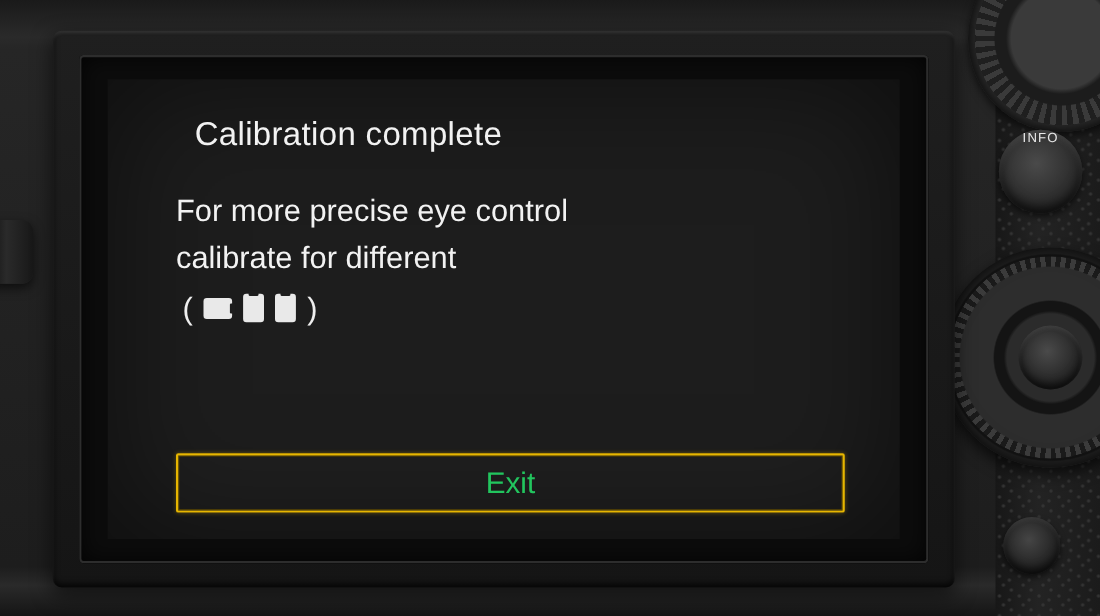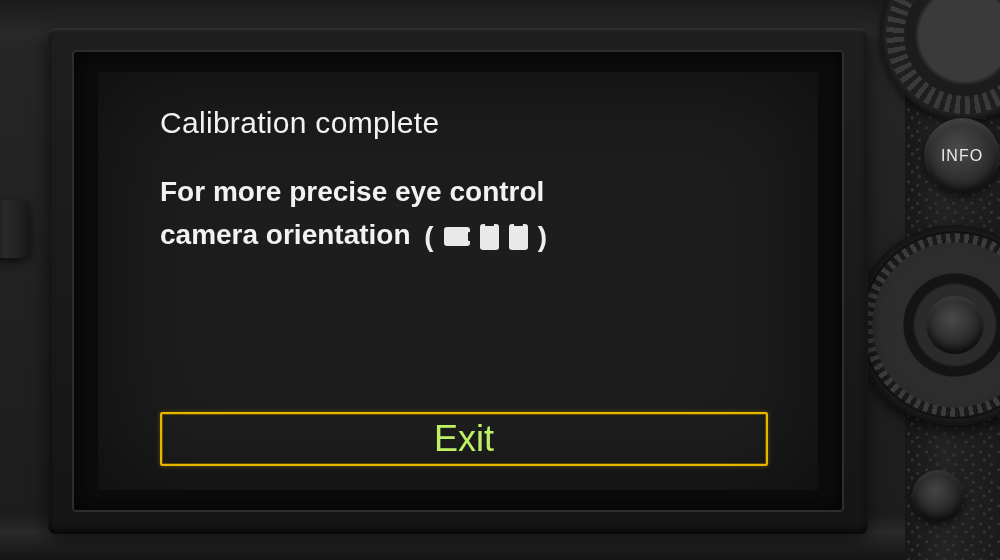--- a/index.html
+++ b/index.html
@@ -29,25 +29,25 @@
     box-shadow:inset 0 0 14px #000,0 4px 8px rgba(0,0,0,.6);
   }
   .dial::after{ 
     content:"";position:absolute;inset:6px;border-radius:50%;
     background:repeating-conic-gradient(#3a3a3a 0 4deg,#1f1f1f 4deg 8deg);
     mask:radial-gradient(circle,transparent 0 54%,#000 55% 100%);
     -webkit-mask:radial-gradient(circle,transparent 0 54%,#000 55% 100%);
   }
   
   .info-btn{
-    position:absolute;top:118px;right:0;width:76px;height:76px;border-radius:50%;
+    position:absolute;top:118px;right:16px;width:76px;height:76px;border-radius:50%;
     background:radial-gradient(circle at 45% 40%,#4a4a4a,#2b2b2b 60%,#151515);
     box-shadow:inset 0 3px 6px rgba(255,255,255,.12),inset 0 -5px 10px rgba(0,0,0,.7),0 3px 6px rgba(0,0,0,.6);
-    display:flex;align-items:center;justify-content:center;
-    color:#e8e8e8;font-size:16px;letter-spacing:1px;font-weight:500;
+    display:flex;align-items:flex-start;justify-content:center;
+    color:#e8e8e8;font-size:12px;letter-spacing:1px;font-weight:500;
     cursor:pointer;
   }
   
   .wheel{
     position:absolute;top:225px;right:-55px;width:200px;height:200px;border-radius:50%;
     background:radial-gradient(circle,#2b2b2b 0 28%,#141414 30% 36%,#2d2d2d 37% 60%,#171717 62% 66%,#262626 67% 100%);
     box-shadow:inset 0 0 18px #000,0 6px 14px rgba(0,0,0,.7);
   }
   .wheel::before{ 
     content:"";position:absolute;inset:8px;border-radius:50%;
@@ -86,37 +86,37 @@
   }
   .lcd-screen{
     position:absolute;left:50px;top:44px;right:50px;bottom:44px;
     background:#1d1d1d;
     box-shadow:inset 0 0 110px rgba(0,0,0,.55);
     color:#f2f2f2;
     padding:34px 50px 24px 62px;
     box-sizing:border-box;
     display:flex;flex-direction:column;
   }
-  .title{font-size:30px;font-weight:400;letter-spacing:.3px;margin-bottom:30px;}
-  .body{font-size:28px;line-height:1.55;font-weight:700;flex:1;}
+  .title{font-size:30px;font-weight:400;letter-spacing:.3px;margin-bottom:30px;margin-left:17px;}
+  .body{font-size:28px;line-height:1.55;font-weight:400;flex:1;}
   .body .line{display:block;}
   .orient-icons{display:inline-flex;align-items:center;gap:10px;margin-left:6px;vertical-align:middle;}
   .paren{font-size:28px;color:#eee;}
   .ori{display:inline-block;background:#e9e9e9;border-radius:3px;position:relative;}
   .ori.landscape{width:26px;height:19px;}
   .ori.portrait{width:19px;height:26px;}
   .ori .notch{position:absolute;background:#1d1d1d;width:5px;height:9px;border-radius:1px;}
   .ori.landscape .notch{right:-3px;top:5px;}
   .ori.portrait.a .notch{left:5px;top:-3px;width:9px;height:5px;}
   .ori.portrait.b .notch{right:5px;top:-3px;width:9px;height:5px;}
   
   .btn-row{display:flex;gap:26px;margin-top:8px;}
   .menu-btn{
     flex:1;height:50px;display:flex;align-items:center;justify-content:center;
-    font-size:36px;color:#bef264;background:rgba(255,255,255,.01);
+    font-size:27px;color:#22c55e;background:rgba(255,255,255,.01);
     border:2px solid #8a8a8a;border-radius:2px;cursor:pointer;
     box-shadow:0 0 0 1px rgba(0,0,0,.4) inset;
   }
   .menu-btn.selected{border-color:#e7b600;box-shadow:0 0 0 1px #5b4700 inset,0 0 4px rgba(231,182,0,.35);}
 </style>
 </head>
 <body>
 
 <div class="camera-body">
 
@@ -136,22 +136,22 @@
   <div class="small-btn"></div>
 
   <div class="lcd-frame">
     <div class="lcd-bezel"></div>
     <div class="lcd-screen">
 
       <div class="title">Calibration complete</div>
 
       <div class="body">
         <span class="line">For more precise eye control</span>
+        <span class="line">calibrate for different</span>
         <span class="line">
-          <span>camera orientation</span>
           <span class="orient-icons">
             <span class="paren">(</span>
             <span class="ori landscape">
                 <span class="notch"></span>
               </span>
             <span class="ori portrait a">
                 <span class="notch"></span>
               </span>
             <span class="ori portrait b">
                 <span class="notch"></span>

